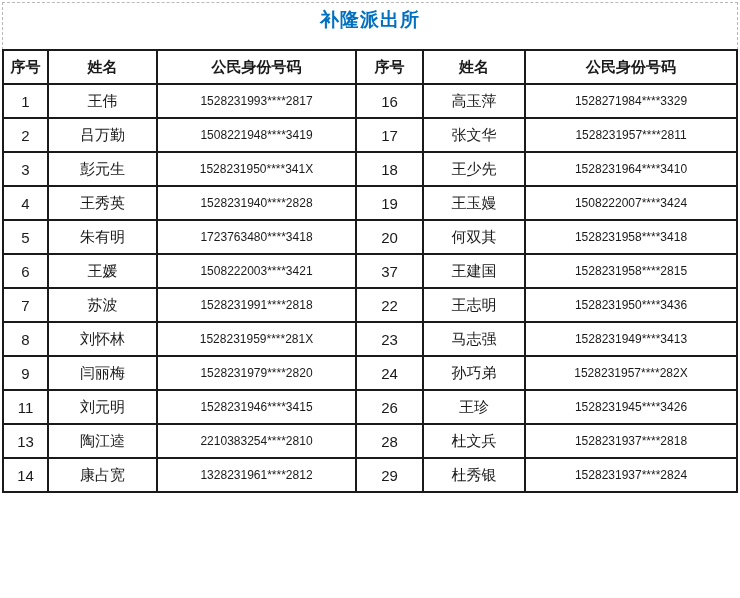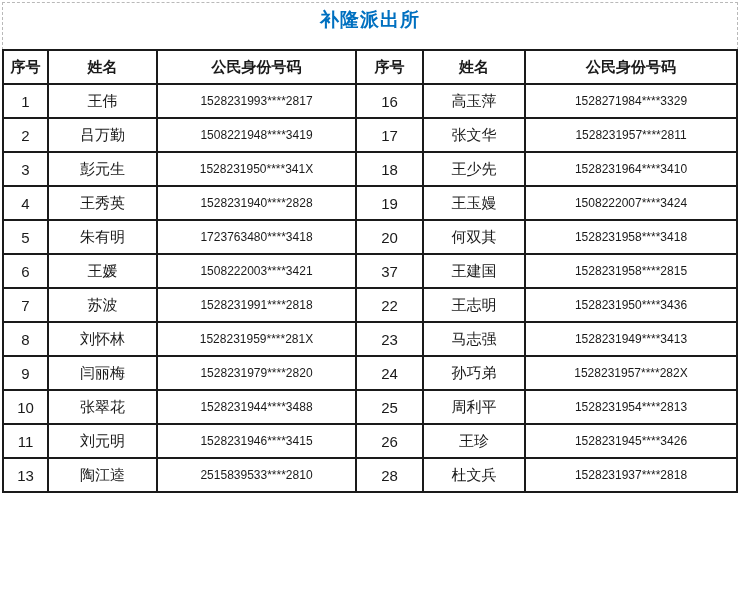--- a/index.html
+++ b/index.html
@@ -165,38 +165,38 @@
         </tr>
         <tr>
           <td class="seq">9</td>
           <td class="name">闫丽梅</td>
           <td class="idnum">1528231979****2820</td>
           <td class="seq">24</td>
           <td class="name">孙巧弟</td>
           <td class="idnum">1528231957****282X</td>
         </tr>
         <tr>
-          <td class="seq">10</td>
-          <td class="name">张翠花</td>
-          <td class="idnum">1528231944****3488</td>
-          <td class="seq">25</td>
-          <td class="name">周利平</td>
-          <td class="idnum">1528231954****2813</td>
-        </tr>
-        <tr>
           <td class="seq">11</td>
           <td class="name">刘元明</td>
           <td class="idnum">1528231946****3415</td>
           <td class="seq">26</td>
           <td class="name">王珍</td>
           <td class="idnum">1528231945****3426</td>
         </tr>
         <tr>
           <td class="seq">13</td>
           <td class="name">陶江逵</td>
-          <td class="idnum">2515839533****2810</td>
+          <td class="idnum">2210383254****2810</td>
           <td class="seq">28</td>
           <td class="name">杜文兵</td>
           <td class="idnum">1528231937****2818</td>
         </tr>
+        <tr>
+          <td class="seq">14</td>
+          <td class="name">康占宽</td>
+          <td class="idnum">1328231961****2812</td>
+          <td class="seq">29</td>
+          <td class="name">杜秀银</td>
+          <td class="idnum">1528231937****2824</td>
+        </tr>
       </tbody>
   </table>
 </div>
 
 </body></html>

